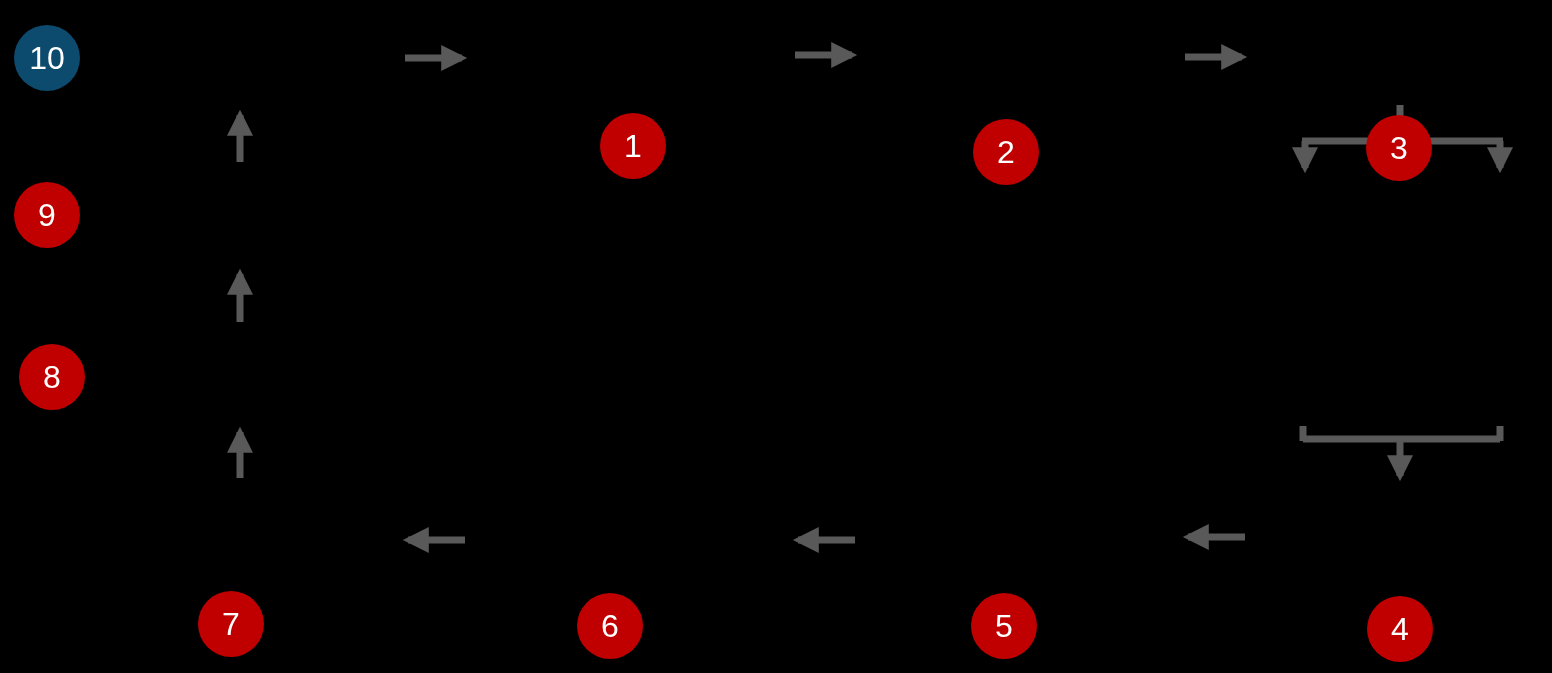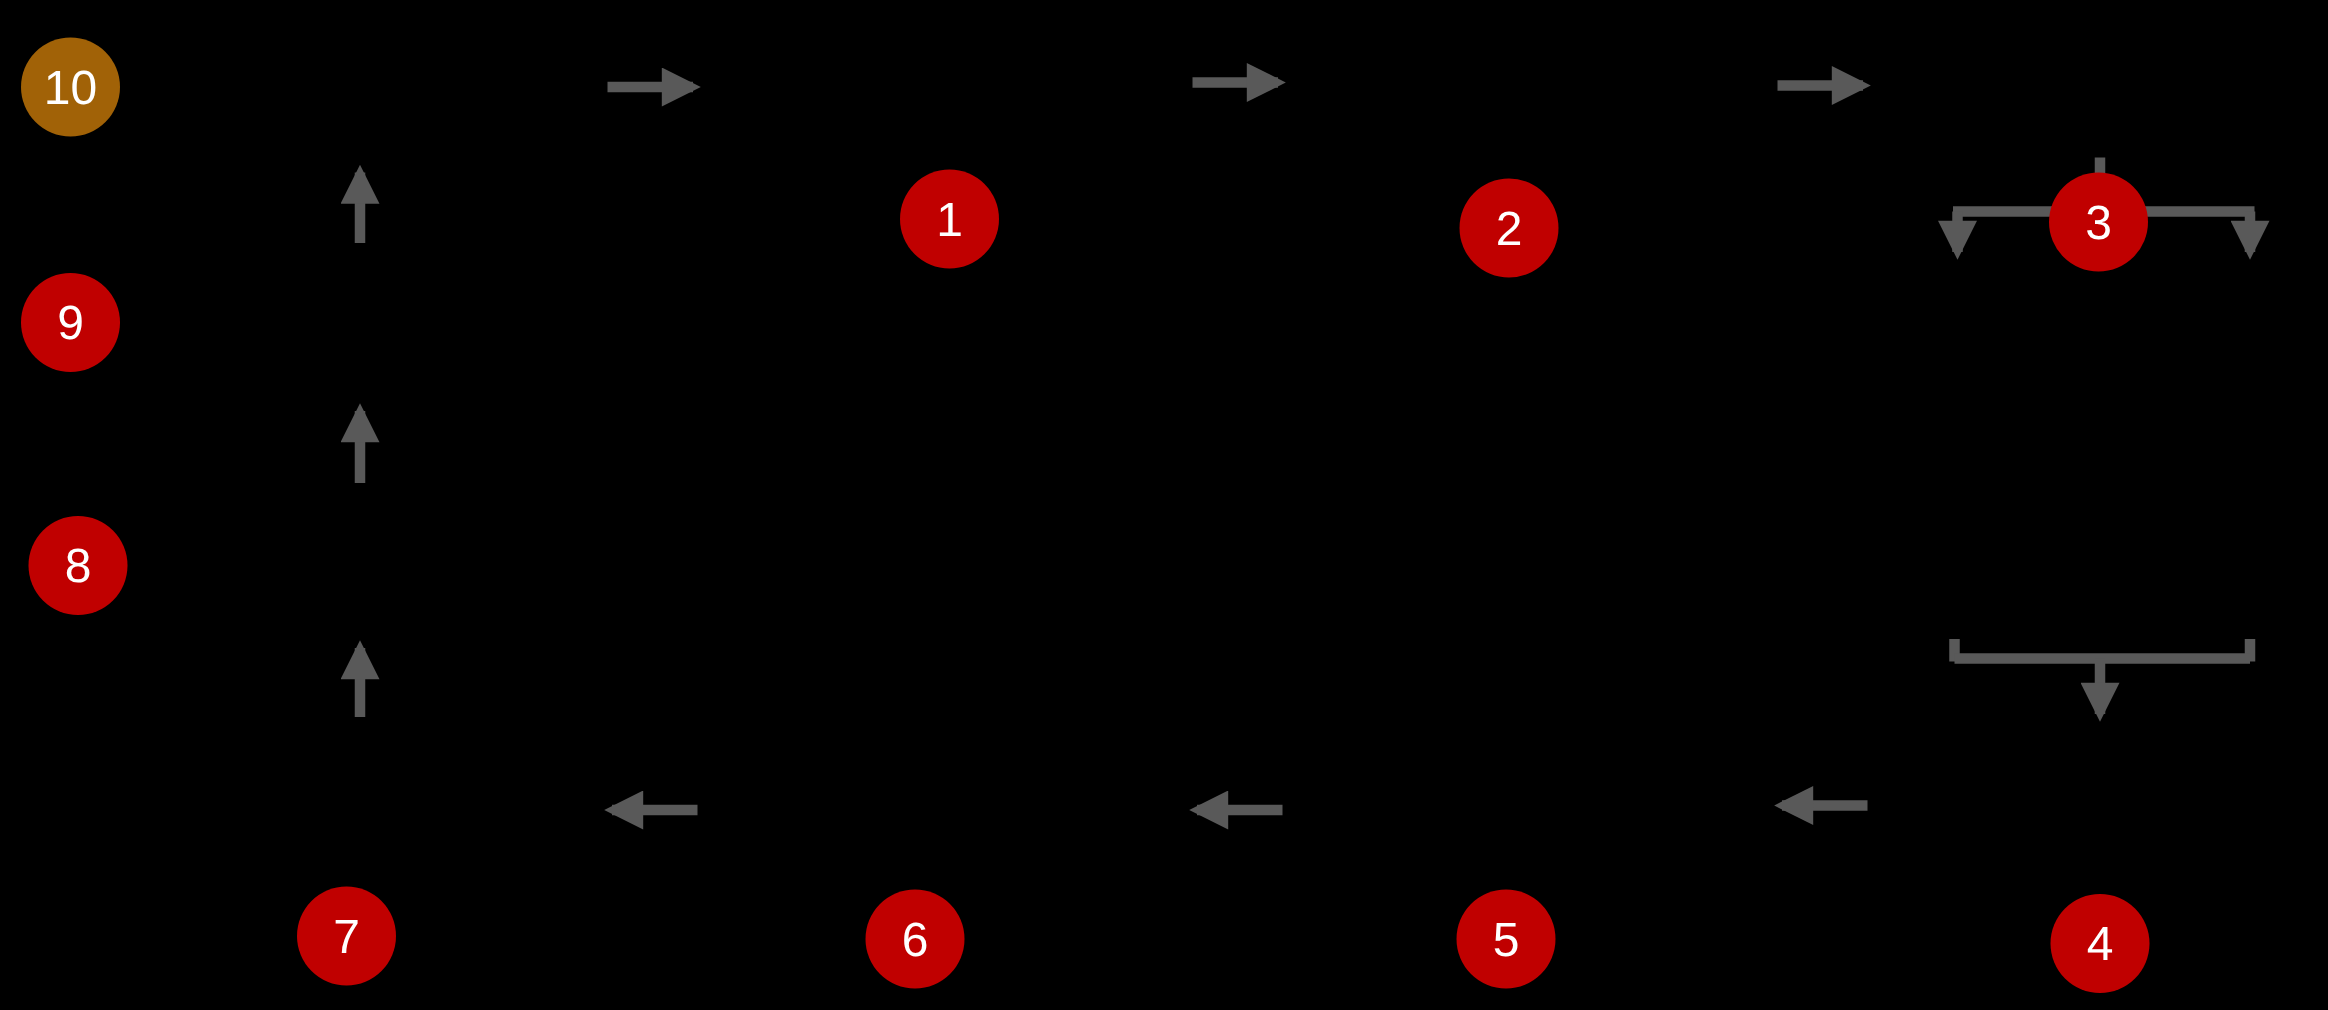--- a/index.html
+++ b/index.html
@@ -51,21 +51,21 @@
       <line x1="240" y1="478" x2="240" y2="432" stroke="#595959" stroke-width="7" marker-end="url(#head)"></line>
       <line x1="240" y1="322" x2="240" y2="274" stroke="#595959" stroke-width="7" marker-end="url(#head)"></line>
       <line x1="240" y1="162" x2="240" y2="115" stroke="#595959" stroke-width="7" marker-end="url(#head)"></line>
       <line x1="1305" y1="141" x2="1305" y2="168" stroke="#595959" stroke-width="7" marker-end="url(#head)"></line>
       <line x1="1500" y1="141" x2="1500" y2="168" stroke="#595959" stroke-width="7" marker-end="url(#head)"></line>
       <line x1="1400" y1="439" x2="1400" y2="476" stroke="#595959" stroke-width="7" marker-end="url(#head)"></line>
       <line x1="1245" y1="537" x2="1188" y2="537" stroke="#595959" stroke-width="7" marker-end="url(#head)"></line>
       <line x1="855" y1="540" x2="798" y2="540" stroke="#595959" stroke-width="7" marker-end="url(#head)"></line>
       <line x1="465" y1="540" x2="408" y2="540" stroke="#595959" stroke-width="7" marker-end="url(#head)"></line>
     </svg>
-<div class="badge" style="width: 66px; height: 66px; left: 14px; top: 25px; background: #a16207; color: rgb(255, 255, 255);">10</div>
+<div class="badge" style="width: 66px; height: 66px; left: 14px; top: 25px; background: #0c4a6e; color: rgb(255, 255, 255);">10</div>
     <div class="badge" style="width: 66px; height: 66px; left: 14px; top: 182px; background: rgb(192, 0, 0); color: rgb(255, 255, 255);">9</div>
     <div class="badge" style="width: 66px; height: 66px; left: 19px; top: 344px; background: rgb(192, 0, 0); color: rgb(255, 255, 255);">8</div>
     <div class="badge" style="width: 66px; height: 66px; left: 198px; top: 591px; background: rgb(192, 0, 0); color: rgb(255, 255, 255);">7</div>
     <div class="badge" style="width: 66px; height: 66px; left: 600px; top: 113px; background: rgb(192, 0, 0); color: rgb(255, 255, 255);">1</div>
     <div class="badge" style="width: 66px; height: 66px; left: 973px; top: 119px; background: rgb(192, 0, 0); color: rgb(255, 255, 255);">2</div>
     <div class="badge" style="width: 66px; height: 66px; left: 1366px; top: 115px; background: rgb(192, 0, 0); color: rgb(255, 255, 255);">3</div>
     <div class="badge" style="width: 66px; height: 66px; left: 1367px; top: 596px; background: rgb(192, 0, 0); color: rgb(255, 255, 255);">4</div>
     <div class="badge" style="width: 66px; height: 66px; left: 971px; top: 593px; background: rgb(192, 0, 0); color: rgb(255, 255, 255);">5</div>
     <div class="badge" style="width: 66px; height: 66px; left: 577px; top: 593px; background: rgb(192, 0, 0); color: rgb(255, 255, 255);">6</div>
   </div>

